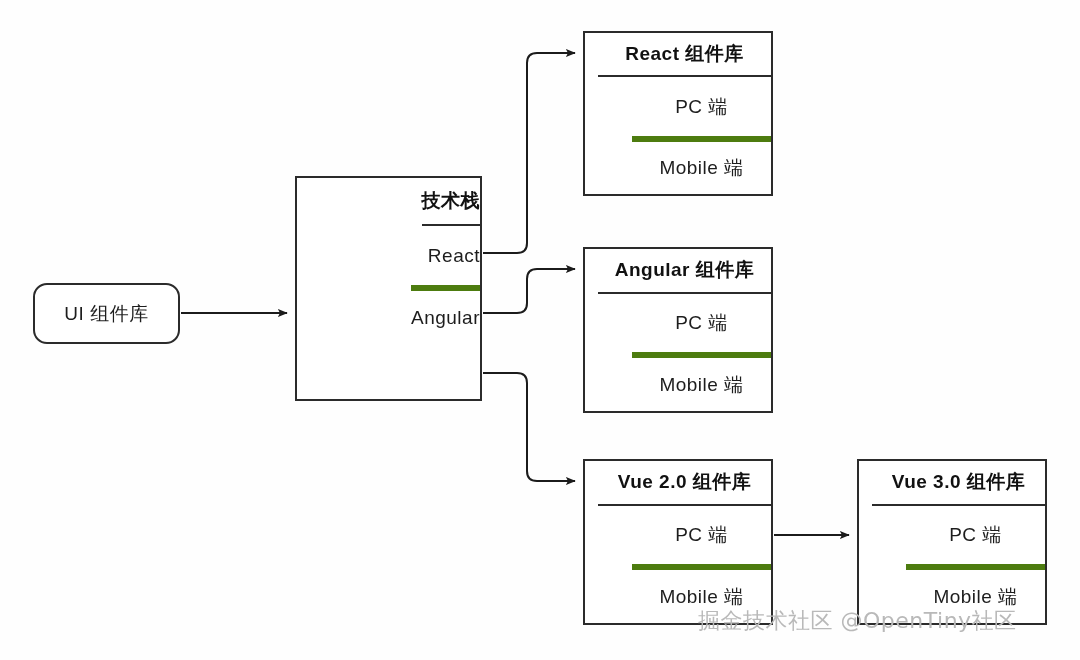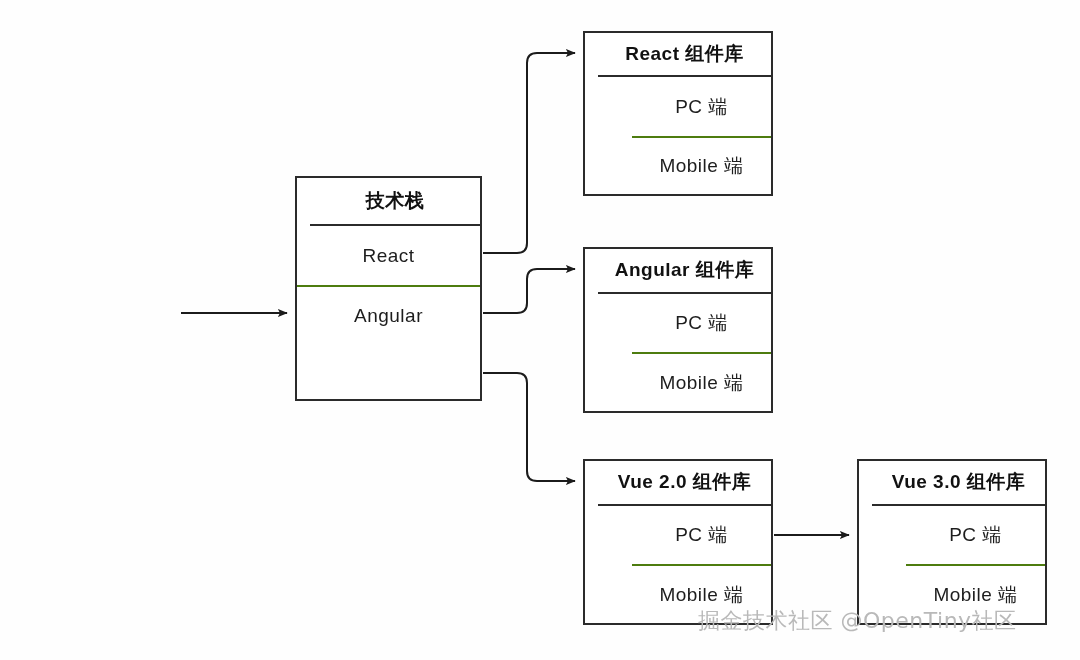--- a/index.html
+++ b/index.html
@@ -65,27 +65,27 @@
   .stack-row {
     box-sizing: border-box;
     display: flex;
     align-items: center;
     justify-content: center;
     font-size: 19px;
     color: #1d1d1d;
     letter-spacing: 0.5px;
   }
   .stack-row + .stack-row {
-    border-top: 2px solid #4d7c0f;
+    border-top: 6px solid #4d7c0f;
   }
 
   
   #node-ui-library   { left: 33px;  top: 283px; width: 147px; height: 61px; }
 
-  #node-techstack    { left: 295px; top: 176px; width: 187px; height: 225px; }
+  #node-techstack    { left: 295px; top: 176px; width: 187px; height: 225px; align-items: flex-end; }
   #node-techstack .stack-header { height: 48px; }
   #node-techstack .stack-row    { height: 59px; }
 
   #node-react        { left: 583px; top: 31px;  width: 190px; height: 165px; }
   #node-angular      { left: 583px; top: 247px; width: 190px; height: 166px; }
   #node-vue2         { left: 583px; top: 459px; width: 190px; height: 166px; }
   #node-vue3         { left: 857px; top: 459px; width: 190px; height: 166px; }
 
   .lib .stack-header { height: 45px; }
   .lib .stack-row    { height: 59px; margin-left: 47px; }
@@ -118,20 +118,23 @@
 
     <path d="M483,253 L517,253 Q527,253 527,243 L527,63 Q527,53 537,53 L575,53" fill="none" stroke="#1b1b1b" stroke-width="2" marker-end="url(#arrowhead)"></path>
 
     <path d="M483,313 L517,313 Q527,313 527,303 L527,279 Q527,269 537,269 L575,269" fill="none" stroke="#1b1b1b" stroke-width="2" marker-end="url(#arrowhead)"></path>
 
     <path d="M483,373 L517,373 Q527,373 527,383 L527,471 Q527,481 537,481 L575,481" fill="none" stroke="#1b1b1b" stroke-width="2" marker-end="url(#arrowhead)"></path>
 
     <path d="M774,535 L849,535" fill="none" stroke="#1b1b1b" stroke-width="2" marker-end="url(#arrowhead)"></path>
   </svg>
 
+  <div class="round-node" id="node-ui-library">
+    <span>UI 组件库</span>
+  </div>
 
   <div class="stack" id="node-techstack">
     <div class="stack-header">技术栈</div>
     <div class="stack-row">React</div>
     <div class="stack-row">Angular</div>
   </div>
 
   <div class="stack lib" id="node-react">
     <div class="stack-header">React 组件库</div>
     <div class="stack-row">PC 端</div>

